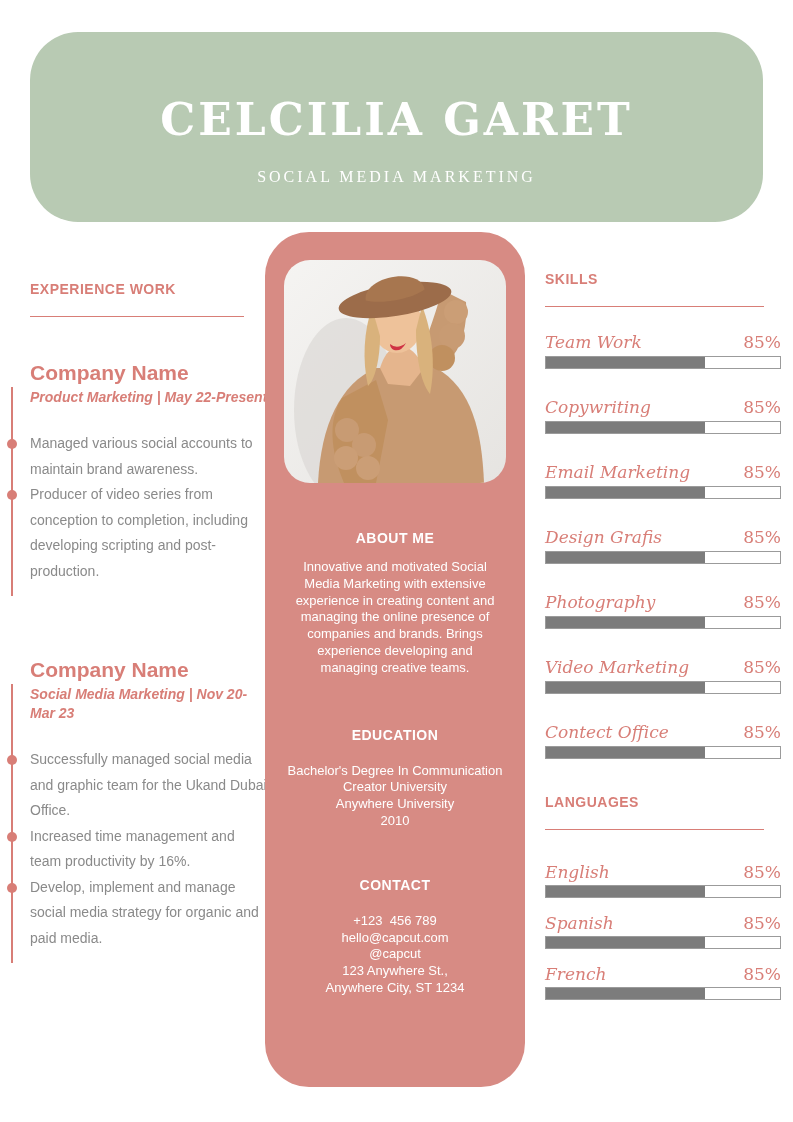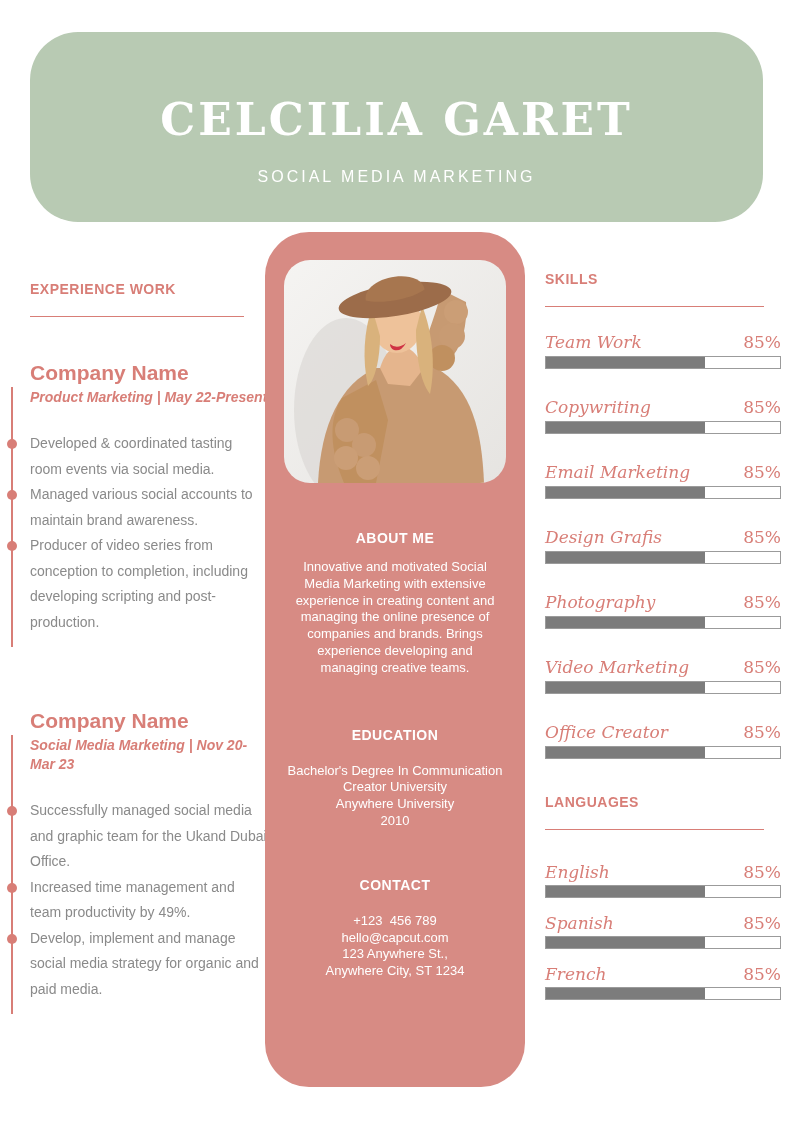--- a/index.html
+++ b/index.html
@@ -13,21 +13,21 @@
   *{margin:0;padding:0;box-sizing:border-box;}
   html,body{background:#fff;}
   body{width:793px;height:1122px;font-family:"Liberation Sans",sans-serif;}
   .page{position:relative;width:793px;height:1122px;background:#fff;overflow:hidden;}
 
   
   .header{position:absolute;left:30px;top:32px;width:733px;height:190px;
     background:var(--green);border-radius:48px;text-align:center;color:#fff;}
   .name{margin-top:62px;font-family:"DejaVu Serif",serif;font-weight:bold;
     font-size:44px;letter-spacing:3px;}
-  .subtitle{margin-top:23px;font-family:Liberation Sans, sans-serif;font-size:16px;
+  .subtitle{margin-top:23px;font-family:Liberation Serif, serif;font-size:16px;
     letter-spacing:3px;}
 
   
   .left{position:absolute;left:30px;top:281px;width:238px;}
   .sec-title{color:var(--accent);font-size:14px;font-weight:bold;letter-spacing:.5px;}
   .rule{border:none;border-top:1.5px solid var(--accent);width:214px;margin-top:19px;}
   .job{position:relative;margin-top:44px;}
   .job.second{margin-top:74px;}
   .job::before{content:"";position:absolute;left:-19px;top:26px;bottom:-12px;width:2px;
     background:var(--accent);}
@@ -78,32 +78,31 @@
   </div>
 
   <div class="left">
     <div class="sec-title">EXPERIENCE WORK</div>
     <hr class="rule">
 
     <div class="job">
       <div class="company">Company Name</div>
       <div class="meta">Product Marketing | May 22-Present</div>
       <ul class="bullets">
-        <li>Developed &amp; coordinated tasting room events via social media.</li>
         <li>Managed various social accounts to maintain brand awareness.</li>
         <li>Producer of video series from conception to completion, including developing scripting and post-production.</li>
       </ul>
     </div>
 
     <div class="job second">
       <div class="company">Company Name</div>
       <div class="meta">Social Media Marketing | Nov 20-Mar 23</div>
       <ul class="bullets">
         <li>Successfully managed social media and graphic team for the Ukand Dubai Office.</li>
-        <li>Increased time management and team productivity by 49%.</li>
+        <li>Increased time management and team productivity by 16%.</li>
         <li>Develop, implement and manage social media strategy for organic and paid media.</li>
       </ul>
     </div>
   </div>
 
   <div class="panel">
 
     <svg class="photo" viewBox="0 0 222 223" aria-hidden="true">
       <defs>
         <linearGradient id="bg" x1="0" y1="0" x2="1" y2="1">
@@ -151,20 +150,21 @@
       <span>Bachelor's Degree In Communication</span>
       <span>Creator University</span>
       <span>Anywhere University</span>
       <span>2010</span>
     </div>
 
     <div class="p-title contact-title">CONTACT</div>
     <div class="stack">
       <span>+123  456 789</span>
       <span>hello@capcut.com</span>
+      <span>@capcut</span>
       <span>123 Anywhere St.,</span>
       <span>Anywhere City, ST 1234</span>
     </div>
   </div>
 
   <div class="right">
     <div class="sec-title">SKILLS</div>
     <hr class="rule rule2">
 
     <div class="skill-list">
@@ -217,21 +217,21 @@
         <div class="skill-head">
             <span class="skill-label">Video Marketing</span>
             <span class="skill-pct">85%</span>
           </div>
         <div class="bar">
             <div class="bar-fill" style="width: 68%;"></div>
           </div>
       </div>
       <div class="skill">
         <div class="skill-head">
-            <span class="skill-label">Office Creator</span>
+            <span class="skill-label">Contect Office</span>
             <span class="skill-pct">85%</span>
           </div>
         <div class="bar">
             <div class="bar-fill" style="width: 68%;"></div>
           </div>
       </div>
     </div>
 
     <div class="sec-title lang-title">LANGUAGES</div>
     <hr class="rule rule2">

